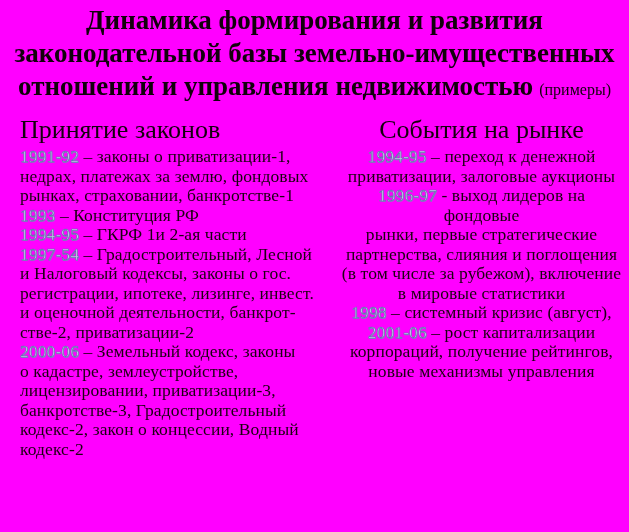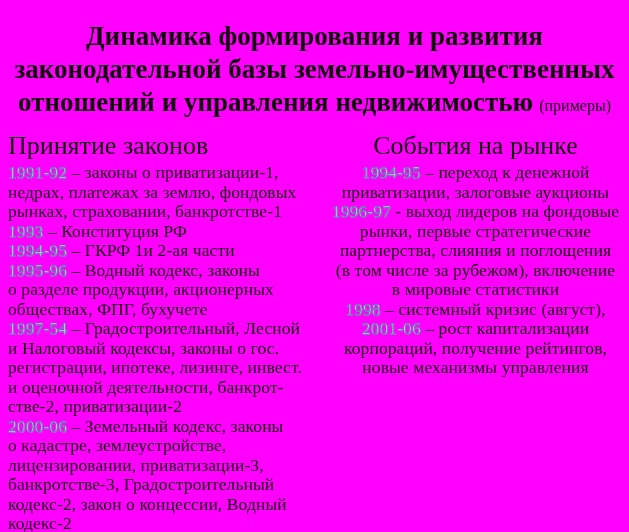--- a/index.html
+++ b/index.html
@@ -9,37 +9,37 @@
     font-family: "Liberation Serif", "DejaVu Serif", serif;
     overflow: hidden;
   }
   .slide {
     width: 629px; height: 532px;
     background: #ff00ff;
     overflow: hidden;
     color: #1c0012;
   }
   .slide-title {
-    padding-top: 20px;
+    padding-top: 4px;
     text-align: center;
     font-weight: bold;
     font-size: 27px;
     line-height: 33px;
     color: #12000c;
   }
   .slide-title .title-main { white-space: pre-line; }
   .slide-title .title-suffix {
     font-weight: normal;
     font-size: 16px;
     margin-left: 6px;
   }
   .columns {
     display: flex;
     margin-top: 10px;
-    padding-left: 8px;
+    padding-left: 20px;
     padding-right: 4px;
   }
   .column-left { width: 315px; flex: 0 0 315px; }
   .column-right { flex: 1 1 auto; padding-left: 3px; text-align: center; }
   .column-heading {
     font-size: 26px;
     font-weight: normal;
     line-height: 28px;
     margin: 0 0 3px 0;
     color: #15000e;
@@ -75,23 +75,20 @@
       <h2 class="column-heading">Принятие законов</h2>
 
       <p class="timeline-entry"><span class="entry-years">1991-92</span><span class="entry-sep"> – </span><span class="entry-text">законы о приватизации-1,
 недрах, платежах за землю, фондовых
 рынках, страховании, банкротстве-1</span></p>
 
       <p class="timeline-entry"><span class="entry-years">1993</span><span class="entry-sep"> – </span><span class="entry-text">Конституция РФ</span></p>
 
       <p class="timeline-entry"><span class="entry-years">1994-95</span><span class="entry-sep"> – </span><span class="entry-text">ГКРФ 1и 2-ая части</span></p>
 
-      <p class="timeline-entry"><span class="entry-years">1995-96</span><span class="entry-sep"> – </span><span class="entry-text">Водный кодекс, законы
-о разделе продукции, акционерных
-обществах, ФПГ, бухучете</span></p>
 
       <p class="timeline-entry"><span class="entry-years">1997-54</span><span class="entry-sep"> – </span><span class="entry-text">Градостроительный, Лесной
 и Налоговый кодексы, законы о гос.
 регистрации, ипотеке, лизинге, инвест.
 и оценочной деятельности, банкрот-
 стве-2, приватизации-2</span></p>
 
       <p class="timeline-entry"><span class="entry-years">2000-06</span><span class="entry-sep"> – </span><span class="entry-text">Земельный кодекс, законы
 о кадастре, землеустройстве,
 лицензировании, приватизации-3,

